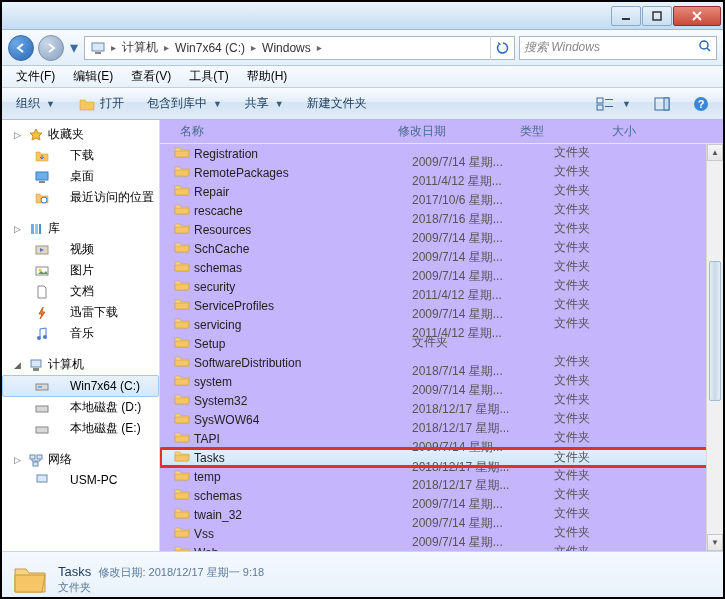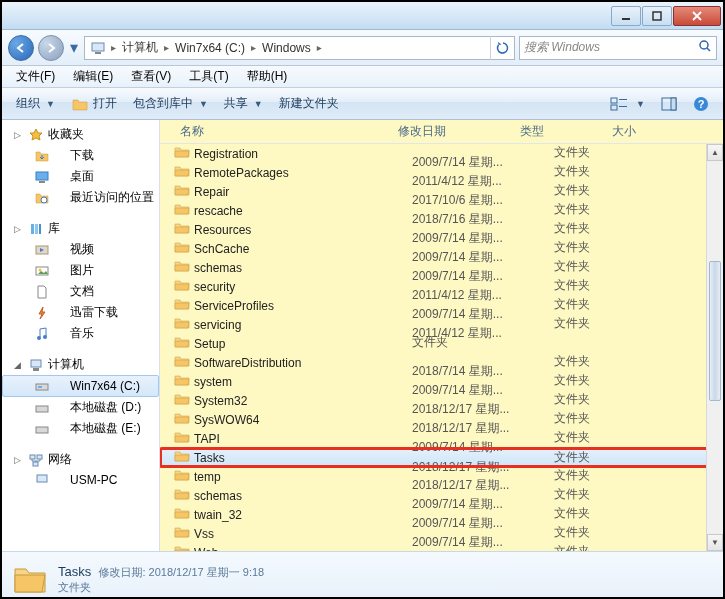--- a/index.html
+++ b/index.html
@@ -24,38 +24,38 @@
 .bc-arrow { color:#666; font-size:10px; padding:0 2px;}
 .bc-refresh { width:24px; height:24px; border-left:1px solid #c8d4e0; display:flex; align-items:center; justify-content:center; color:#2a68b8; cursor:default; margin-left:auto;}
 .searchbox { width:198px; height:24px; background:#fff; border:1px solid #a8b8c8; display:flex; align-items:center; font-size:12px; color:#888; padding:0 4px; font-style:italic;}
 .searchbox .sicon { margin-left:auto; color:#2a68b8; font-style:normal;}
 
 
 .menubar { height:22px; background: linear-gradient(#f7fbff,#e8f1fa); border-bottom:1px solid #c0d0e0; display:flex; align-items:center; padding:0 6px; font-size:12px; gap:2px;}
 .menuitem { padding:9px 8px; cursor:default;}
 
 
-.toolbar { height:32px; background: linear-gradient(to bottom,#f8fbfe 0%,#e4eef9 45%,#d4e4f4 46%,#e0ecf8 100%); border-bottom:1px solid #b0c0d4; display:flex; align-items:center; padding:0 6px; font-size:12px; color:#1a3a5a;}
+.toolbar { height:32px; background: linear-gradient(to bottom,#f8fbfe 0%,#e4eef9 45%,#d4e4f4 46%,#e0ecf8 100%); border-bottom:1px solid #b0c0d4; display:flex; align-items:center; padding:0 6px; font-size:12px; color:#1a3a5a;gap:7px;}
 .tbitem { padding:3px 8px; display:flex; align-items:center; gap:4px; cursor:default; border-radius:2px;}
 .tbitem .drop { font-size:9px; color:#3a5a7a; margin-left:2px;}
 .tbitem.right { margin-left:auto;}
 .tbicon { width:18px; height:18px; display:flex; align-items:center; justify-content:center;}
 
 
 .main { display:flex; height: calc(599px - 28px - 36px - 22px - 32px - 46px - 4px); }
 .sidebar { width:158px; background:#fff; border-right:1px solid #d8e0e8; overflow:hidden; font-size:12px; padding-top:4px;}
 .treegroup { margin-bottom:10px; }
 .treehead { display:flex; align-items:center; padding:2px 4px 2px 12px; gap:4px; cursor:default;}
 .treehead .twisty { width:10px; font-size:9px; color:#666;}
 .treeitem { display:flex; align-items:center; padding:2px 4px 2px 32px; gap:20px; cursor:default; white-space:nowrap;}
 .treeitem.selected { background: linear-gradient(#e8f2fc,#d4e8fa); border:1px solid #a0c8f0; border-radius:2px; padding-left:31px;}
 .ticon { width:16px; height:16px; display:flex; align-items:center; justify-content:center; flex-shrink:0;}
 
 
-.filelist { flex:1; background:#fef9c3; overflow:hidden; position:relative;}
+.filelist { flex:1; background:#c4b5fd; overflow:hidden; position:relative;}
 .colheaders { height:24px; border-bottom:1px solid #e0e6ec; display:flex; align-items:center; font-size:12px; color:#4a6a8a; padding-left:14px;}
 .colh { padding:4px 6px; cursor:default; border-right:1px solid transparent;}
 .colh.name { width:218px;}
 .colh.date { width:122px;}
 .colh.type { width:92px;font-family:Liberation Mono, monospace;}
 .colh.size { width:70px;}
 .rows { height: calc(100% - 24px); overflow:hidden;}
 .row { height:19px; display:flex; font-size:12px; color:#222; padding-left:14px; cursor:default;gap:20px;}
 .row .c-name { width:218px; display:flex; align-items:center; gap:4px;}
 .row .c-date { width:122px; color:#555;margin-top:10px;}

